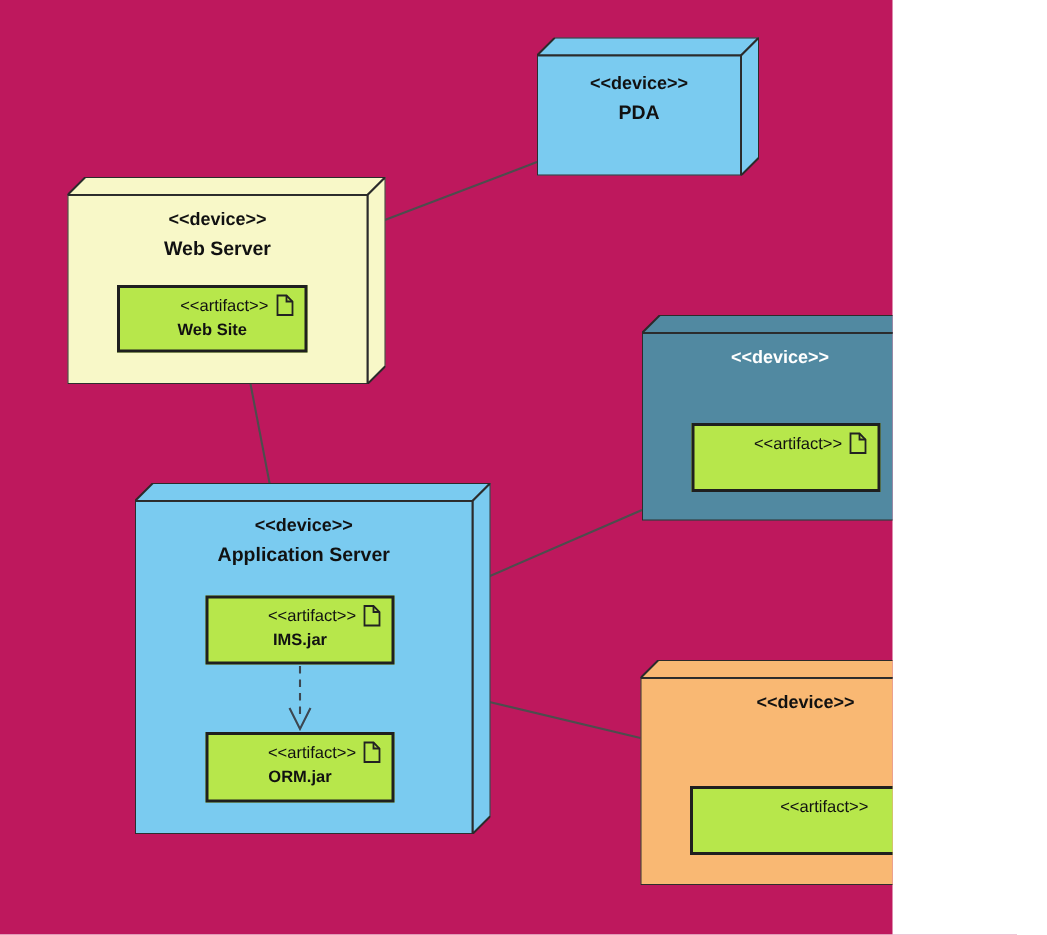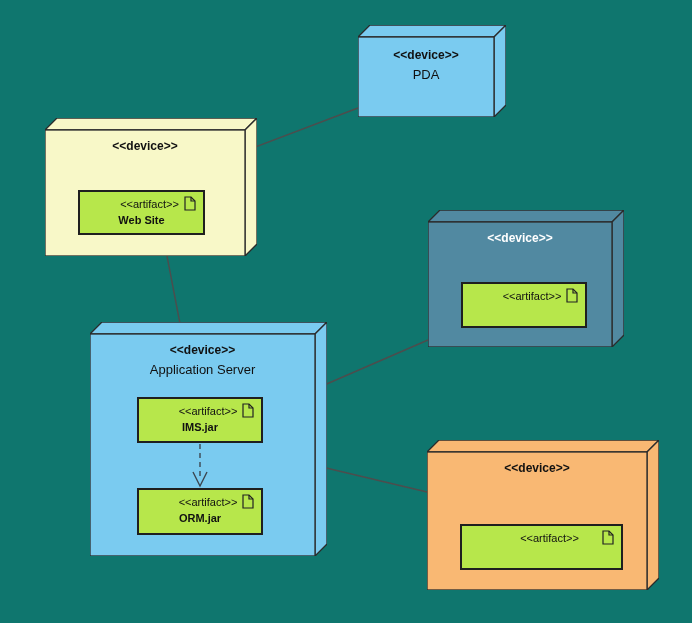--- a/index.html
+++ b/index.html
@@ -1,31 +1,31 @@
 <!DOCTYPE html>
 <html><head>
 <meta charset="utf-8">
 <style>
   html,body{margin:0;padding:0;background:#ffffff;}
   #canvas{
     position:relative;
-    width:692px;height:623px;
-    background:#0f766e;
+    width:595px;height:623px;
+    background:#be185d;
     font-family:"Liberation Sans", sans-serif;
     overflow:hidden;
   }
   #wires{position:absolute;left:0;top:0;z-index:0;}
   .node{position:absolute;z-index:1;}
   .node > svg.box3d{position:absolute;left:0;top:0;}
   .n-labels{
     position:absolute;left:0;text-align:center;
     color:#111;line-height:19px;
   }
   .n-st{font-size:12px;font-weight:bold;}
-  .n-name{font-size:13px;font-weight:normal;}
+  .n-name{font-size:13px;font-weight:bold;}
   .node.light .n-labels{color:#ffffff;}
   .artifact{
     position:absolute;
     background:#b7e74b;
     border:2px solid #1f1f1f;
     box-sizing:border-box;
     text-align:center;
     color:#111;
   }
   .a-st{font-size:11px;font-weight:normal;margin-top:5px;line-height:15px;padding-left:16px;}
@@ -57,20 +57,21 @@
   </div>
 
   <div class="node" style="left:45px;top:118px;width:212px;height:138px;">
     <svg class="box3d" width="212" height="138">
       <polygon points="0,12 12,0 212,0 200,12" fill="#f8f8c8" stroke="#2b2b2b" stroke-width="1.3"></polygon>
       <polygon points="200,12 212,0 212,126 200,138" fill="#f8f8c8" stroke="#2b2b2b" stroke-width="1.3"></polygon>
       <rect x="0" y="12" width="200" height="126" fill="#f8f8c8" stroke="#2b2b2b" stroke-width="1.3"></rect>
     </svg>
     <div class="n-labels" style="top:19px;width:200px;">
       <div class="n-st">&lt;&lt;device&gt;&gt;</div>
+      <div class="n-name">Web Server</div>
     </div>
     <div class="artifact" style="left:33px;top:72px;width:127px;height:45px;">
       <svg class="doc-icon" width="12" height="15" viewBox="0 0 12 15">
         <path d="M1,1 h6 l4,4 v9 h-10 z" fill="none" stroke="#222" stroke-width="1.2"></path>
         <path d="M7,1 v4 h4" fill="none" stroke="#222" stroke-width="1.2"></path>
       </svg>
       <div class="a-st">&lt;&lt;artifact&gt;&gt;</div>
       <div class="a-name">Web Site</div>
     </div>
   </div>

